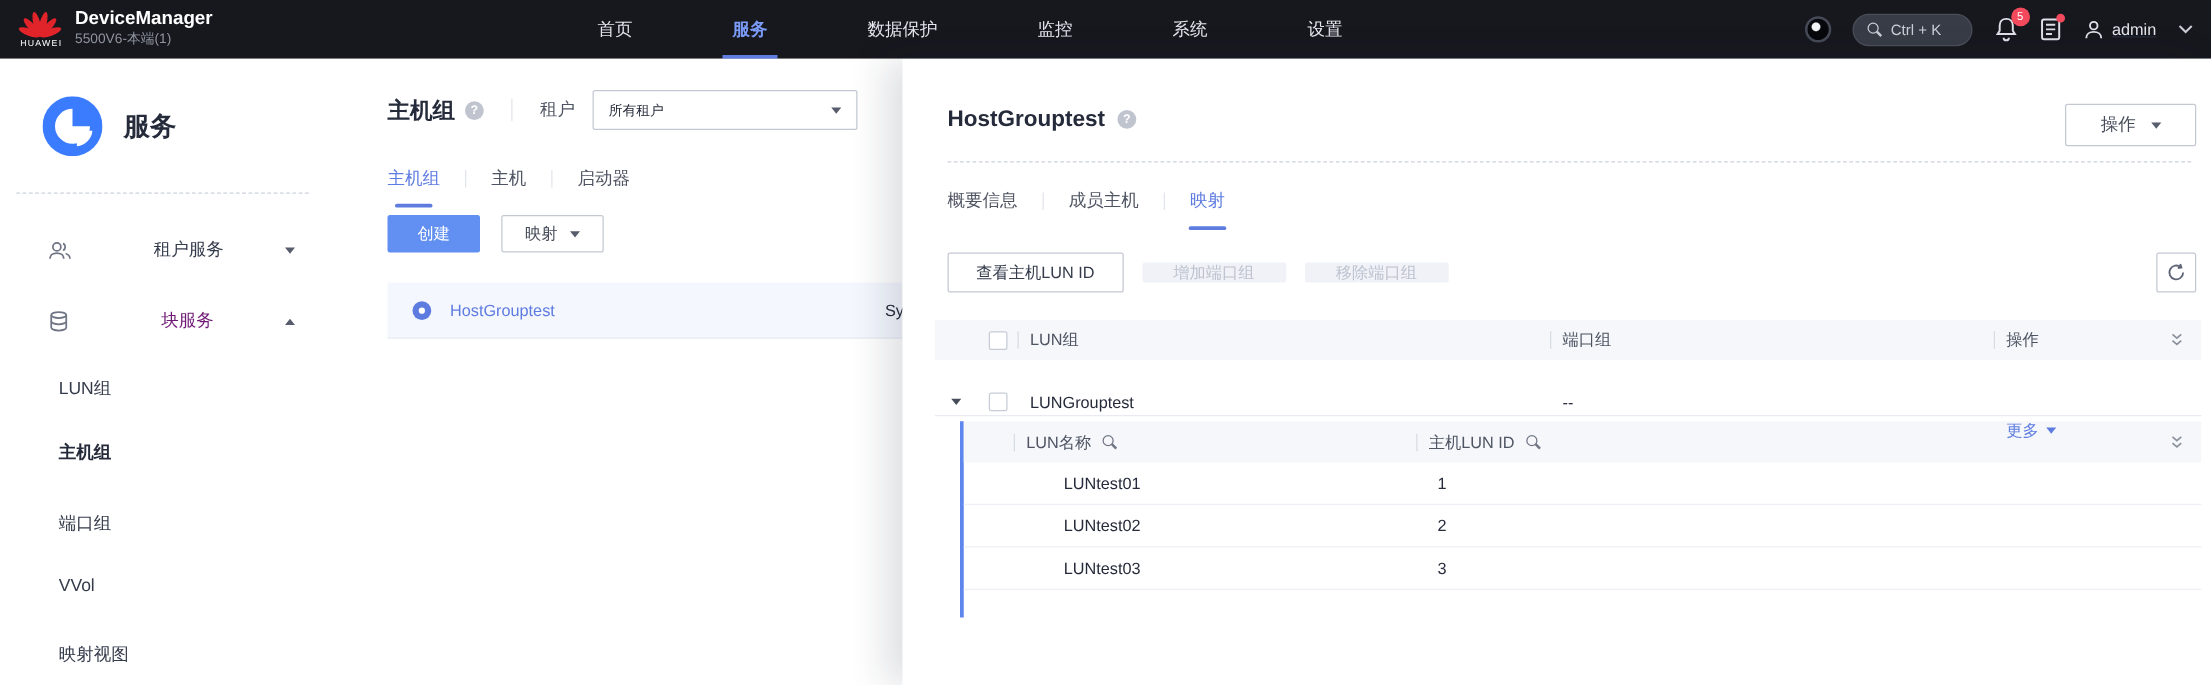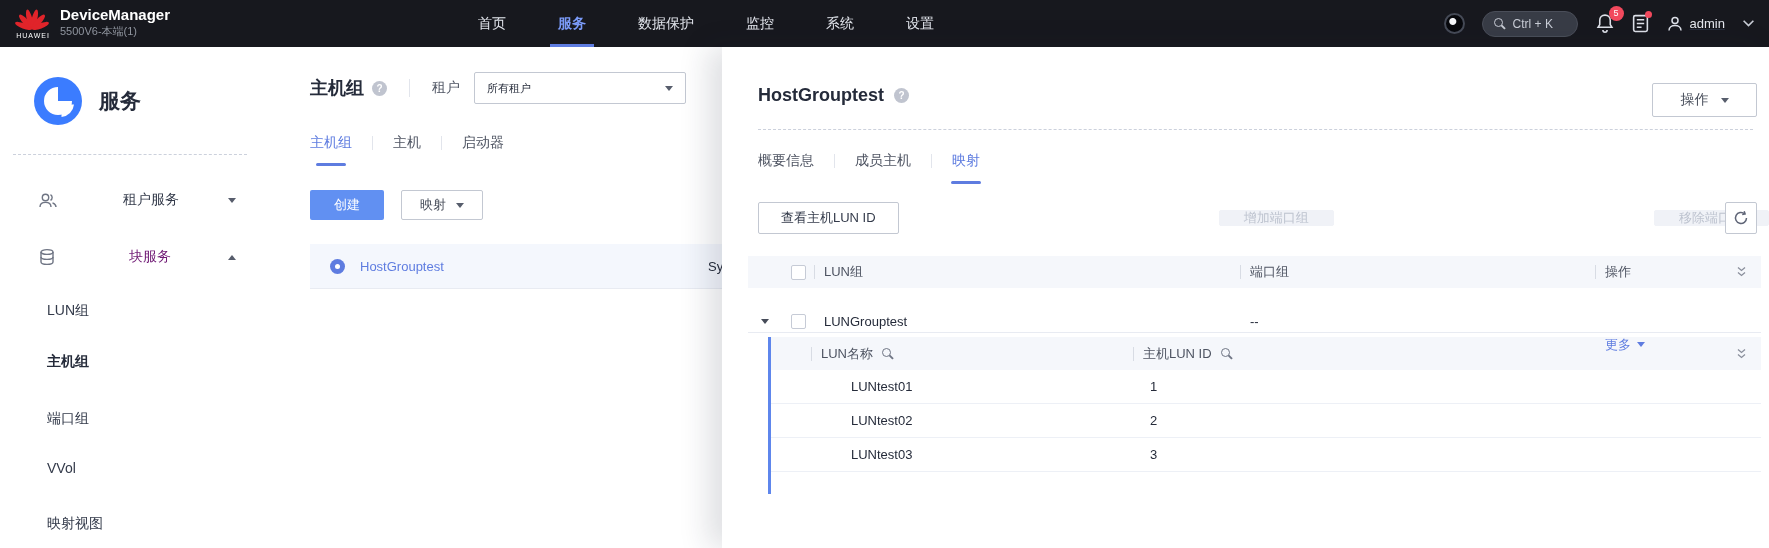--- a/index.html
+++ b/index.html
@@ -6,21 +6,21 @@
   html,body { width:1769px; height:548px; overflow:hidden; }
   body { position:relative; background:#fff; font-family:"Liberation Sans",sans-serif; color:#252b3a; font-size:13px; }
 
   
   .topbar { position:absolute; left:0; top:0; width:1769px; height:47px; background:#17181e; display:flex; align-items:center; }
   .logo-wrap { position:absolute; left:13px; top:3px; width:40px; text-align:center; }
   .brand-text { display:block; font-size:7px; letter-spacing:1px; color:#fff; margin-top:-1px; }
   .prod { position:absolute; left:60px; top:5px; }
   .prod-name { font-size:15px; font-weight:bold; color:#fff; line-height:19px; }
   .prod-dev { font-size:11px; color:#8f949e; line-height:15px; }
-  .topnav { position:absolute; left:452px; top:0; height:47px; display:flex; }
+  .topnav { position:absolute; left:452px; top:0; height:47px; display:flex;gap:28px; }
   .topnav-item { position:relative; height:47px; line-height:47px; padding:0 26px; font-size:14px; color:#e4e7ee; cursor:pointer; }
   .topnav-item.active { color:#7b9bf9; font-weight:bold; }
   .topnav-item.active::after { content:""; position:absolute; left:18px; right:18px; bottom:0; height:3px; background:#5e7ce0; }
   .top-right { position:absolute; right:14px; top:0; height:47px; display:flex; align-items:center; gap:17px; }
   .eye-ball { width:21px; height:21px; border-radius:50%; border:2px solid #454a56; background:radial-gradient(circle at 40% 38%, #f4f5f7 0 3px, #07080c 4px); }
   .search-pill { display:flex; align-items:center; gap:7px; width:96px; height:26px; border-radius:13px; background:#383c46; border:1px solid #4a4e59; padding:0 11px; cursor:pointer; }
   .search-pill .shortcut { font-size:12px; color:#c9cdd6; white-space:nowrap; }
   .icon-btn { position:relative; display:flex; align-items:center; cursor:pointer; }
   .badge { position:absolute; top:-7px; right:-9px; min-width:15px; height:15px; border-radius:8px; background:#f2495d; color:#fff; font-size:9px; line-height:15px; text-align:center; padding:0 3px; }
   .red-dot { position:absolute; top:-3px; right:-3px; width:7px; height:7px; border-radius:50%; background:#f2495d; }
@@ -63,38 +63,38 @@
 
   
   .list-panel { position:absolute; left:260px; top:47px; width:462px; height:501px; background:#fff; overflow:hidden; }
   .lp-header { display:flex; align-items:center; margin:25px 0 0 50px; height:32px; }
   .lp-title { font-size:18px; font-weight:bold; color:#252b3a; margin-right:8px; }
   .lp-header .vdiv { height:18px; margin:0 22px; background:#e2e5ec; }
   .tenant-label { font-size:14px; color:#4e5462; margin-right:14px; }
   .select-box { display:flex; align-items:center; justify-content:space-between; width:212px; height:32px; border:1px solid #c3c8d2; border-radius:2px; padding:0 12px; cursor:pointer; background:#fff; }
   .select-box .val { font-size:11px; color:#252b3a; }
   .lp-tabs { margin:30px 0 0 50px; }
-  .lp-actions { display:flex; align-items:flex-end; gap:17px; margin:24px 0 0 50px; }
+  .lp-actions { display:flex; align-items:flex-end; gap:17px; margin:6px 0 0 50px; }
   .btn-primary { width:74px; height:30px; background:#6190f2; border:none; border-radius:2px; color:#fff; font-size:13px; font-family:inherit; cursor:pointer; }
   .btn-outline { display:inline-flex; align-items:center; justify-content:center; gap:10px; height:30px; padding:0 18px; background:#fff; border:1px solid #c3c8d2; border-radius:2px; font-size:13px; color:#464c59; font-family:inherit; cursor:pointer; }
   .lp-table { margin:24px 0 0 50px; }
   .lp-thead { display:grid; grid-template-columns:388px 1fr; height:30px; background:#f5f7fb; align-items:center; font-size:13px; color:#4e5462; }
   .lp-th { display:flex; align-items:center; gap:8px; }
   .lp-row { display:grid; grid-template-columns:388px 1fr; height:45px; align-items:center; background:#f4f7fd; border-bottom:1px solid #e8ebf2; cursor:pointer; }
   .lp-cell-name { display:flex; align-items:center; gap:15px; padding-left:20px; }
   .lp-link { color:#5e7ce0; }
 
   
   .drawer { position:absolute; left:722px; top:47px; width:1047px; height:501px; background:#fff; box-shadow:-14px 0 28px rgba(29,35,58,.14); }
   .dw-header { display:flex; align-items:center; gap:10px; margin:38px 0 0 36px; }
   .dw-title { font-size:18px; font-weight:bold; color:#252b3a; }
   .action-btn { position:absolute; right:12px; top:36px; display:flex; align-items:center; justify-content:center; gap:12px; width:105px; height:34px; background:#fff; border:1px solid #c3c8d2; border-radius:2px; font-size:14px; color:#464c59; cursor:pointer; }
   .dw-dashed { margin:23px 16px 0 36px; border-top:1px dashed #ccd1dc; }
   .dw-tabs { margin:22px 0 0 36px; }
-  .dw-actions { position:relative; display:flex; align-items:center; gap:15px; margin:18px 0 0 36px;justify-content:space-between; }
+  .dw-actions { position:relative; display:flex; align-items:center; gap:15px; margin:18px 0 0 36px; }
   .btn-med { height:32px; padding:0 22px; display:inline-flex; align-items:center; background:#fff; border:1px solid #c3c8d2; border-radius:2px; font-size:13px; color:#333a4a; font-family:inherit; cursor:pointer; }
   .btn-disabled { height:16px; padding:0 24px; display:inline-flex; align-items:center; background:#f0f2f7; border:1px solid #f0f2f7; border-radius:2px; font-size:13px; color:#bdc3cf; font-family:inherit; cursor:not-allowed; } 
   .refresh { position:absolute; right:12px; top:0; width:32px; height:32px; border:1px solid #c3c8d2; border-radius:2px; background:#fff; display:flex; align-items:center; justify-content:center; cursor:pointer; }
 
   .dw-table { margin:22px 8px 0 26px; }
   .dw-thead { display:grid; grid-template-columns:34px 32px 426px 355px 138px 1fr; height:32px; background:#f5f7fb; align-items:center; font-size:13px; color:#4e5462; }
   .th-inner { display:flex; align-items:center; gap:9px; }
   .dw-row { display:grid; grid-template-columns:34px 32px 426px 355px 138px 1fr; height:45px; align-items:center; border-bottom:1px solid #e8ebf2; }
   .cell-center { display:flex; justify-content:center; align-items:center; }
   .more-link { display:flex; align-items:center; gap:6px; color:#5e7ce0; cursor:pointer;margin-top:48px; }

